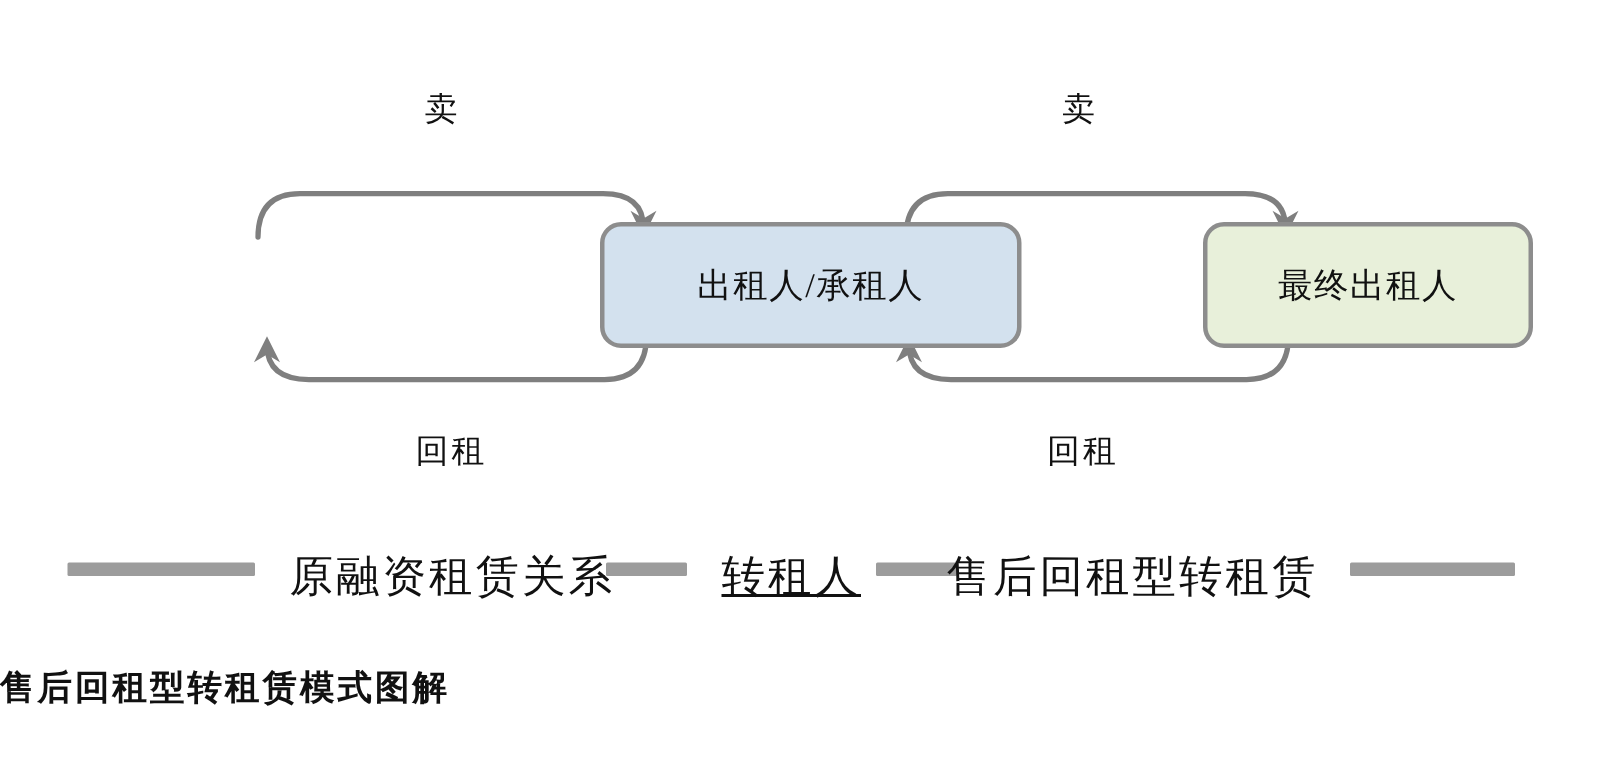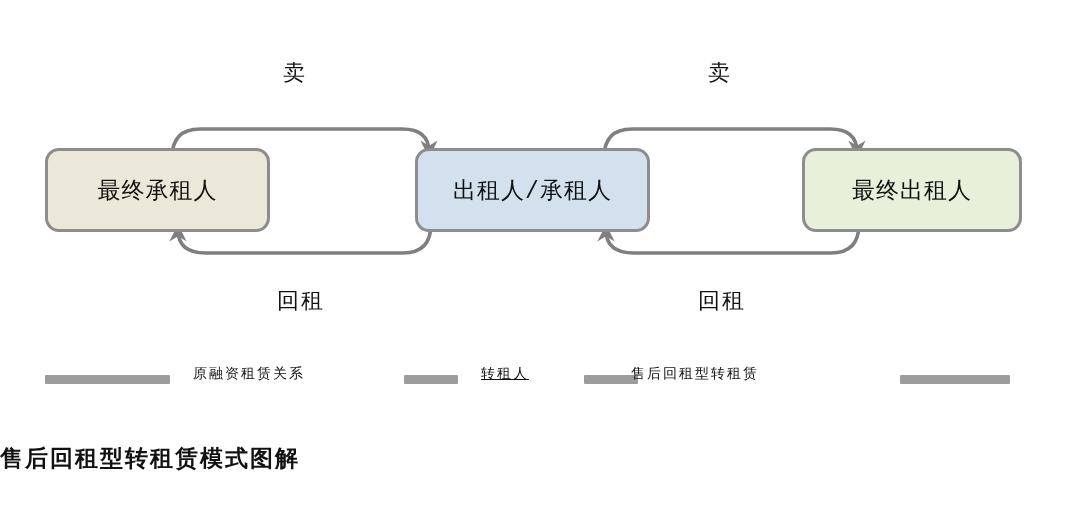--- a/index.html
+++ b/index.html
@@ -36,21 +36,21 @@
     border-radius: 14px;
     display: flex;
     align-items: center;
     justify-content: center;
     font-size: 23px;
     color: #111111;
     letter-spacing: 1px;
     box-sizing: border-box;
   }
   .node-left   { left: 45px;  width: 225px; }
-  .node-middle { left: 415px; width: 235px; font-family: Liberation Mono, monospace; }
+  .node-middle { left: 400px; width: 281px; }
   .node-right  { left: 790px; width: 220px; margin-left: 12px; }
   .edge-label {
     position: absolute;
     font-size: 22px;
     color: #111111;
     text-align: center;
     letter-spacing: 2px;
   }
   .edge-label.sell-left      { left: 255px; top: 58px;  width: 80px; }
   .edge-label.sell-right     { left: 680px; top: 58px;  width: 80px; }
@@ -63,21 +63,21 @@
     background: #9c9c9c;
     border-radius: 1px;
   }
   .legend-bar.b1 { left: 45px;  width: 125px; }
   .legend-bar.b2 { left: 404px; width: 54px;  }
   .legend-bar.b3 { left: 584px; width: 54px;  }
   .legend-bar.b4 { left: 900px; width: 110px; }
   .legend-text {
     position: absolute;
     top: 365px;
-    font-size: 14px;
+    font-size: 29px;
     color: #111111;
     letter-spacing: 2px;
     white-space: nowrap;
   }
   .legend-text.t1 { left: 193px; }
   .legend-text.t2 { left: 481px; text-decoration: underline; }
   .legend-text.t3 { left: 631px; }
   .caption {
     position: absolute;
     left: 0;
@@ -105,23 +105,20 @@
     <path class="arrow-path" d="M 431 224 Q 431 253 403 253 L 206 253 Q 178 253 178 230" marker-end="url(#arrowhead)" style="stroke: rgb(127, 127, 127);"></path>
     <path class="arrow-path" d="M 604 158 Q 604 129 632 129 L 830 129 Q 857 129 857 152" marker-end="url(#arrowhead)" style="stroke: rgb(127, 127, 127);"></path>
     <path class="arrow-path" d="M 859 224 Q 859 253 831 253 L 634 253 Q 606 253 606 230" marker-end="url(#arrowhead)" style="stroke: rgb(127, 127, 127);"></path>
   </svg>
 
   <div class="edge-label sell-left">卖</div>
   <div class="edge-label sell-right">卖</div>
   <div class="edge-label leaseback-left">回租</div>
   <div class="edge-label leaseback-right">回租</div>
 
-  <div class="node node-left" style="background-color: rgb(235, 231, 217);">
-    <span>最终承租人</span>
-  </div>
   <div class="node node-middle" style="background-color: rgb(211, 225, 238);">
     <span>出租人/承租人</span>
   </div>
   <div class="node node-right" style="background-color: rgb(232, 240, 218);">
     <span>最终出租人</span>
   </div>
 
   <div class="legend-bar b1" style="background-color: rgb(156, 156, 156);"></div>
   <div class="legend-text t1">原融资租赁关系</div>
   <div class="legend-bar b2" style="background-color: rgb(156, 156, 156);"></div>

